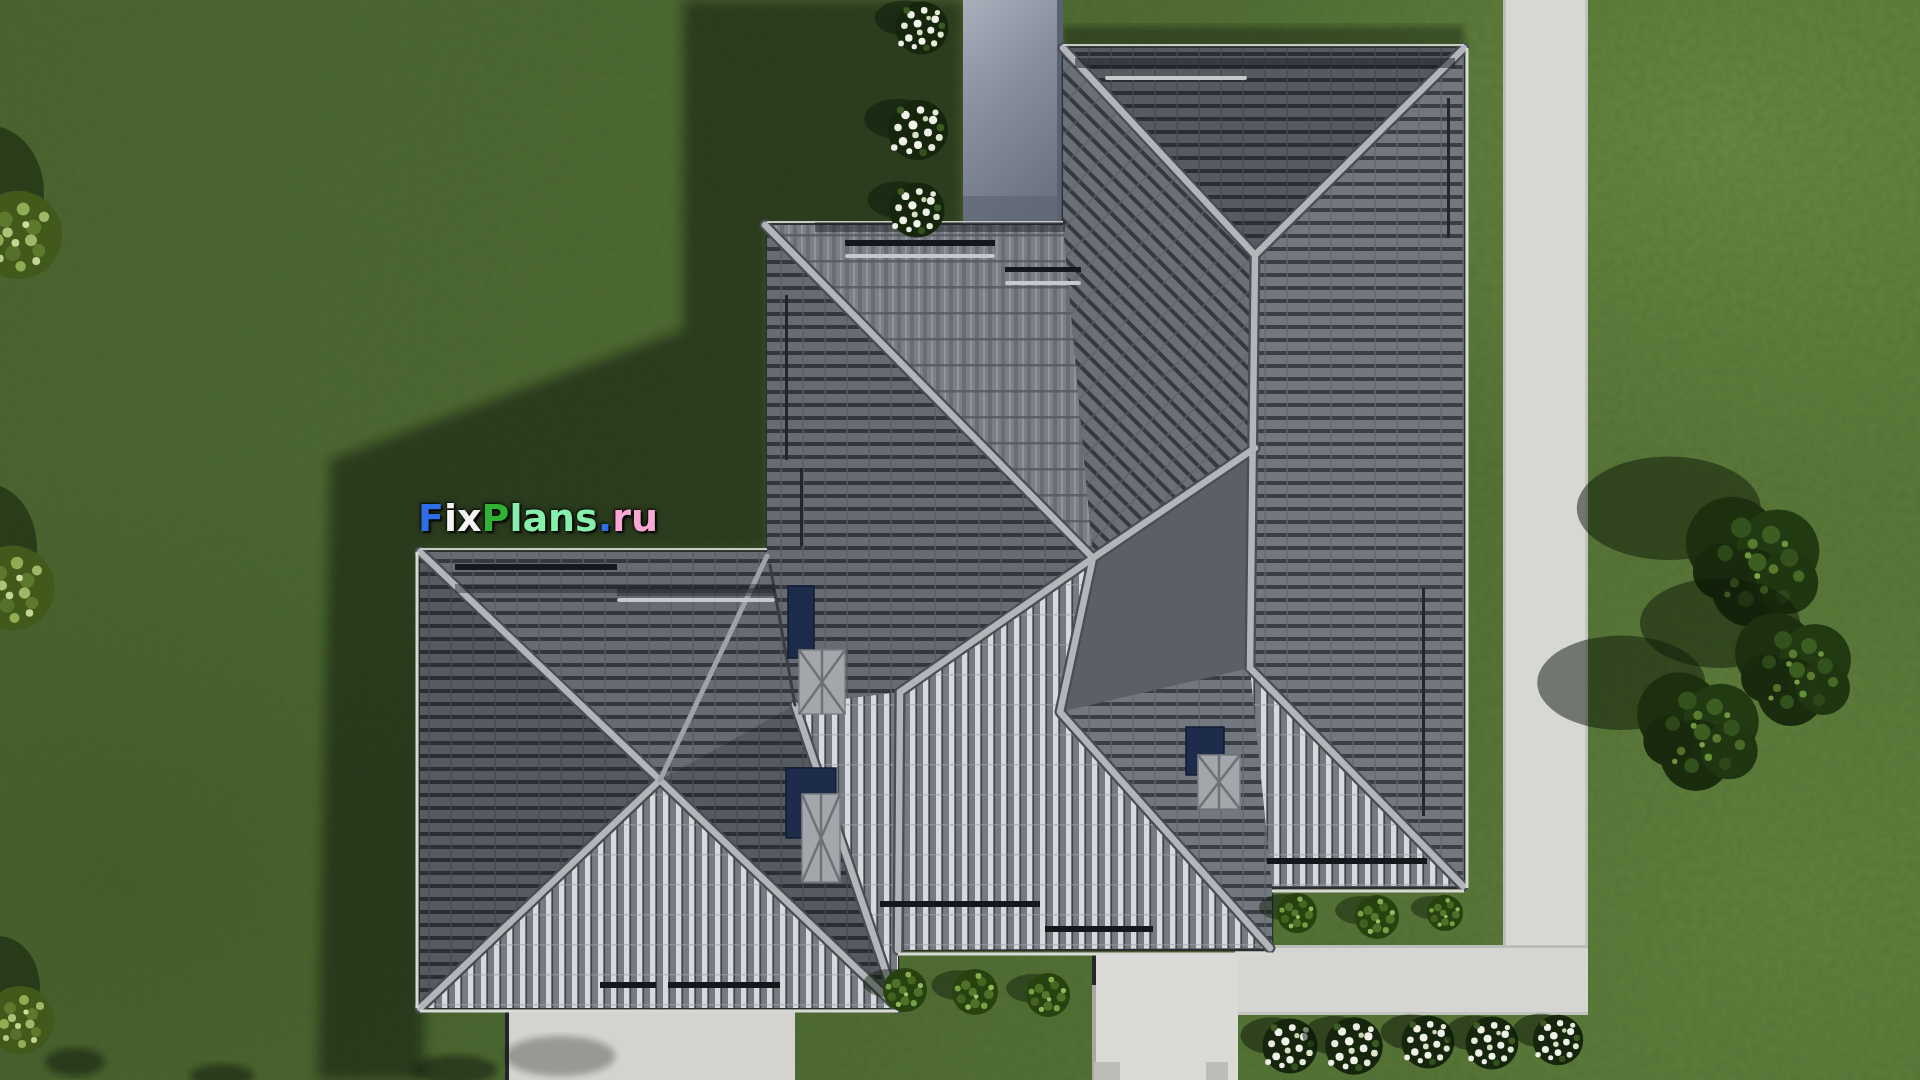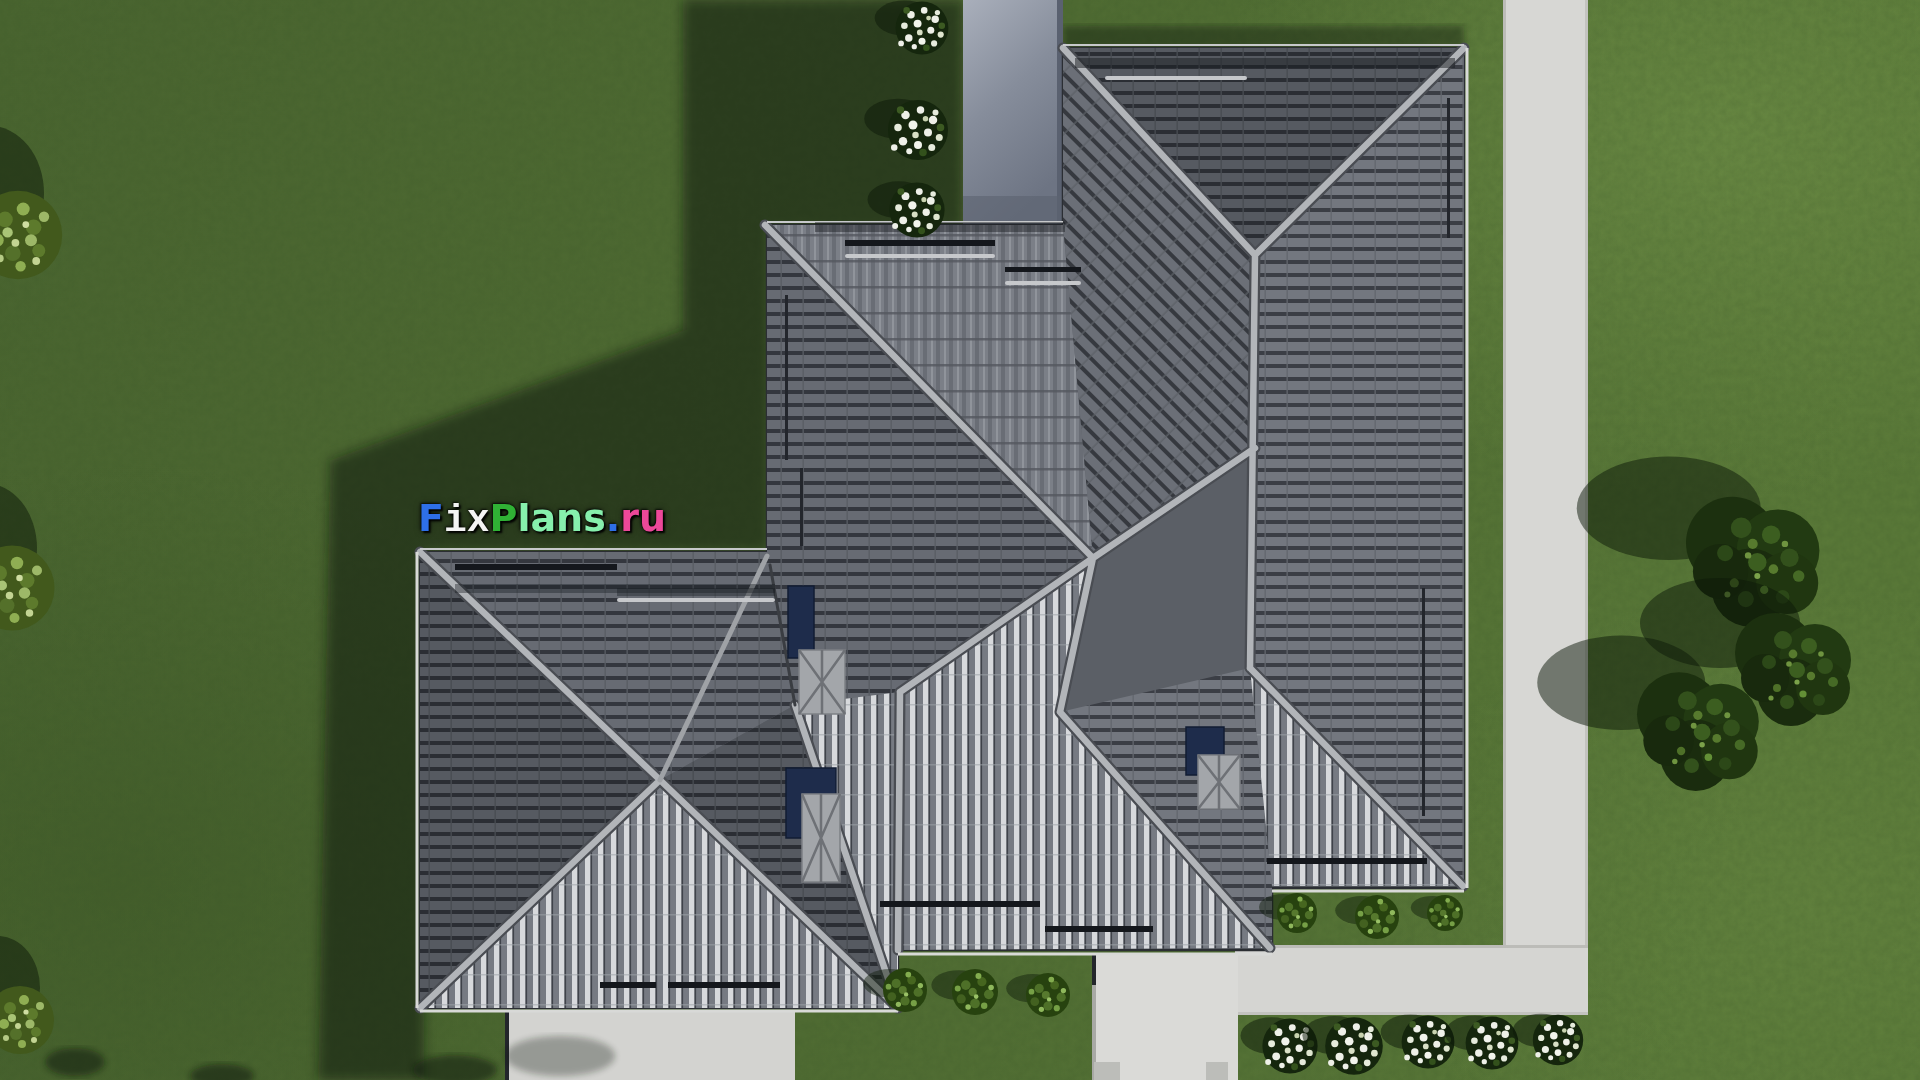--- a/index.html
+++ b/index.html
@@ -301,15 +301,15 @@
     <use href="#sym-ltree" transform="translate(18,235) scale(1.3)"></use>
     <use href="#sym-ltree" transform="translate(12,588) scale(1.25)"></use>
     <use href="#sym-ltree" transform="translate(20,1020)"></use>
     <use href="#sym-tree" transform="translate(1755,560) scale(1.15)"></use>
     <use href="#sym-tree" transform="translate(1795,668)"></use>
     <use href="#sym-tree" transform="translate(1700,730) scale(1.05)"></use>
   </g>
 </svg>
 
   <div class="watermark">
-    <span style="color: rgb(46, 111, 232);">F</span><span style="color: rgb(244, 244, 244); font-family: Liberation Mono, monospace;">ix</span><span style="color: rgb(48, 178, 53);">P</span><span style="color: #86efac;">lans</span><span style="color: rgb(46, 111, 232);">.</span><span style="color: #ec4899; text-align: center;">ru</span>
+    <span style="color: rgb(46, 111, 232);">F</span><span style="color: rgb(244, 244, 244);">ix</span><span style="color: rgb(48, 178, 53);">P</span><span style="color: #86efac;">lans</span><span style="color: rgb(46, 111, 232);">.</span><span style="color: #f9a8d4; text-align: center;">ru</span>
   </div>
 </div>
 
 </body></html>

